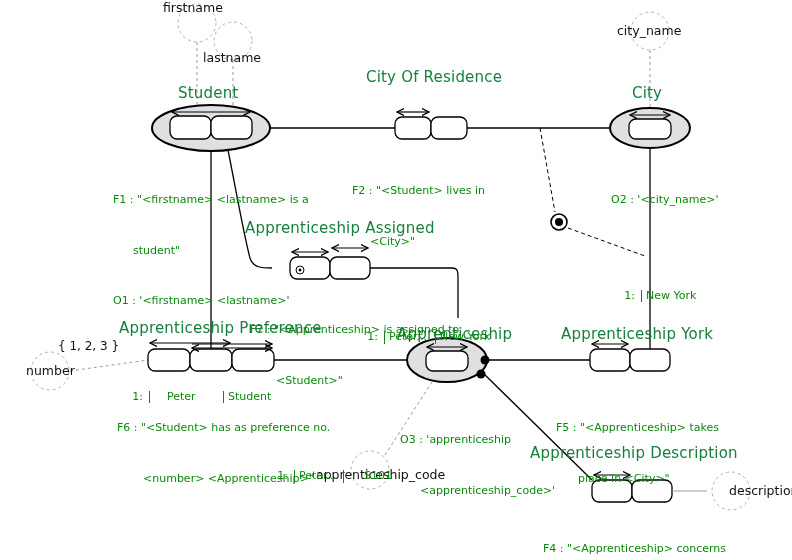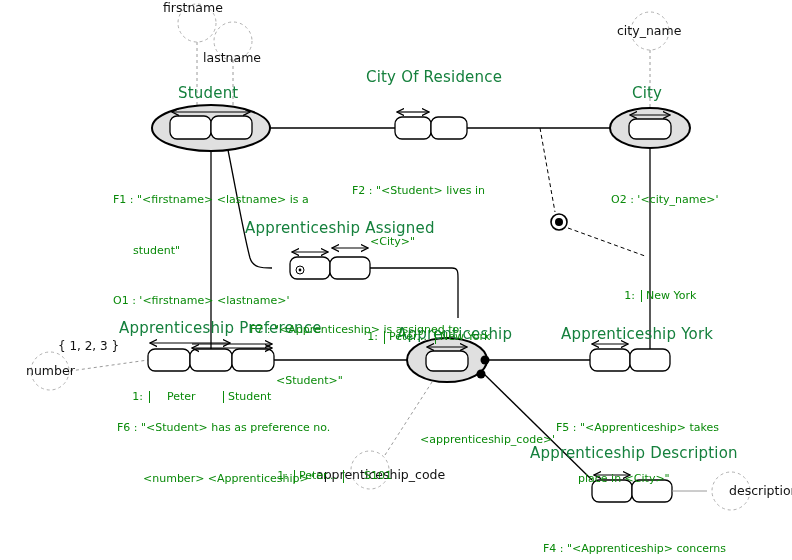--- a/index.html
+++ b/index.html
@@ -188,20 +188,21 @@
 <div class="lbl" style="left:611px;top:156px;">
   <div class="fact-text">O2 : '&lt;city_name&gt;'</div>
   <div style="height:7px;"></div>
   <div style="display:flex;align-items:baseline;">
     <span class="pop-text" style="width:24px;text-align:right;padding-right:6px;">1:</span>
     <span class="pop-text" style="border-left:1px solid #0a8a0a;padding-left:4px;">New York</span>
   </div>
 </div>
 
 <div class="lbl" style="left:400px;top:396px;">
+  <div class="fact-text">O3 : 'apprenticeship</div>
   <div class="fact-text" style="padding-left:20px;">&lt;apprenticeship_code&gt;'</div>
   <div style="height:7px;"></div>
   
 </div>
 
 <div class="lbl" style="left:352px;top:147px;">
   <div class="fact-text">F2 : "&lt;Student&gt; lives in</div>
   <div class="fact-text" style="padding-left:18px;">&lt;City&gt;"</div>
   <div style="height:7px;"></div>
   <div style="display:flex;align-items:baseline;">

